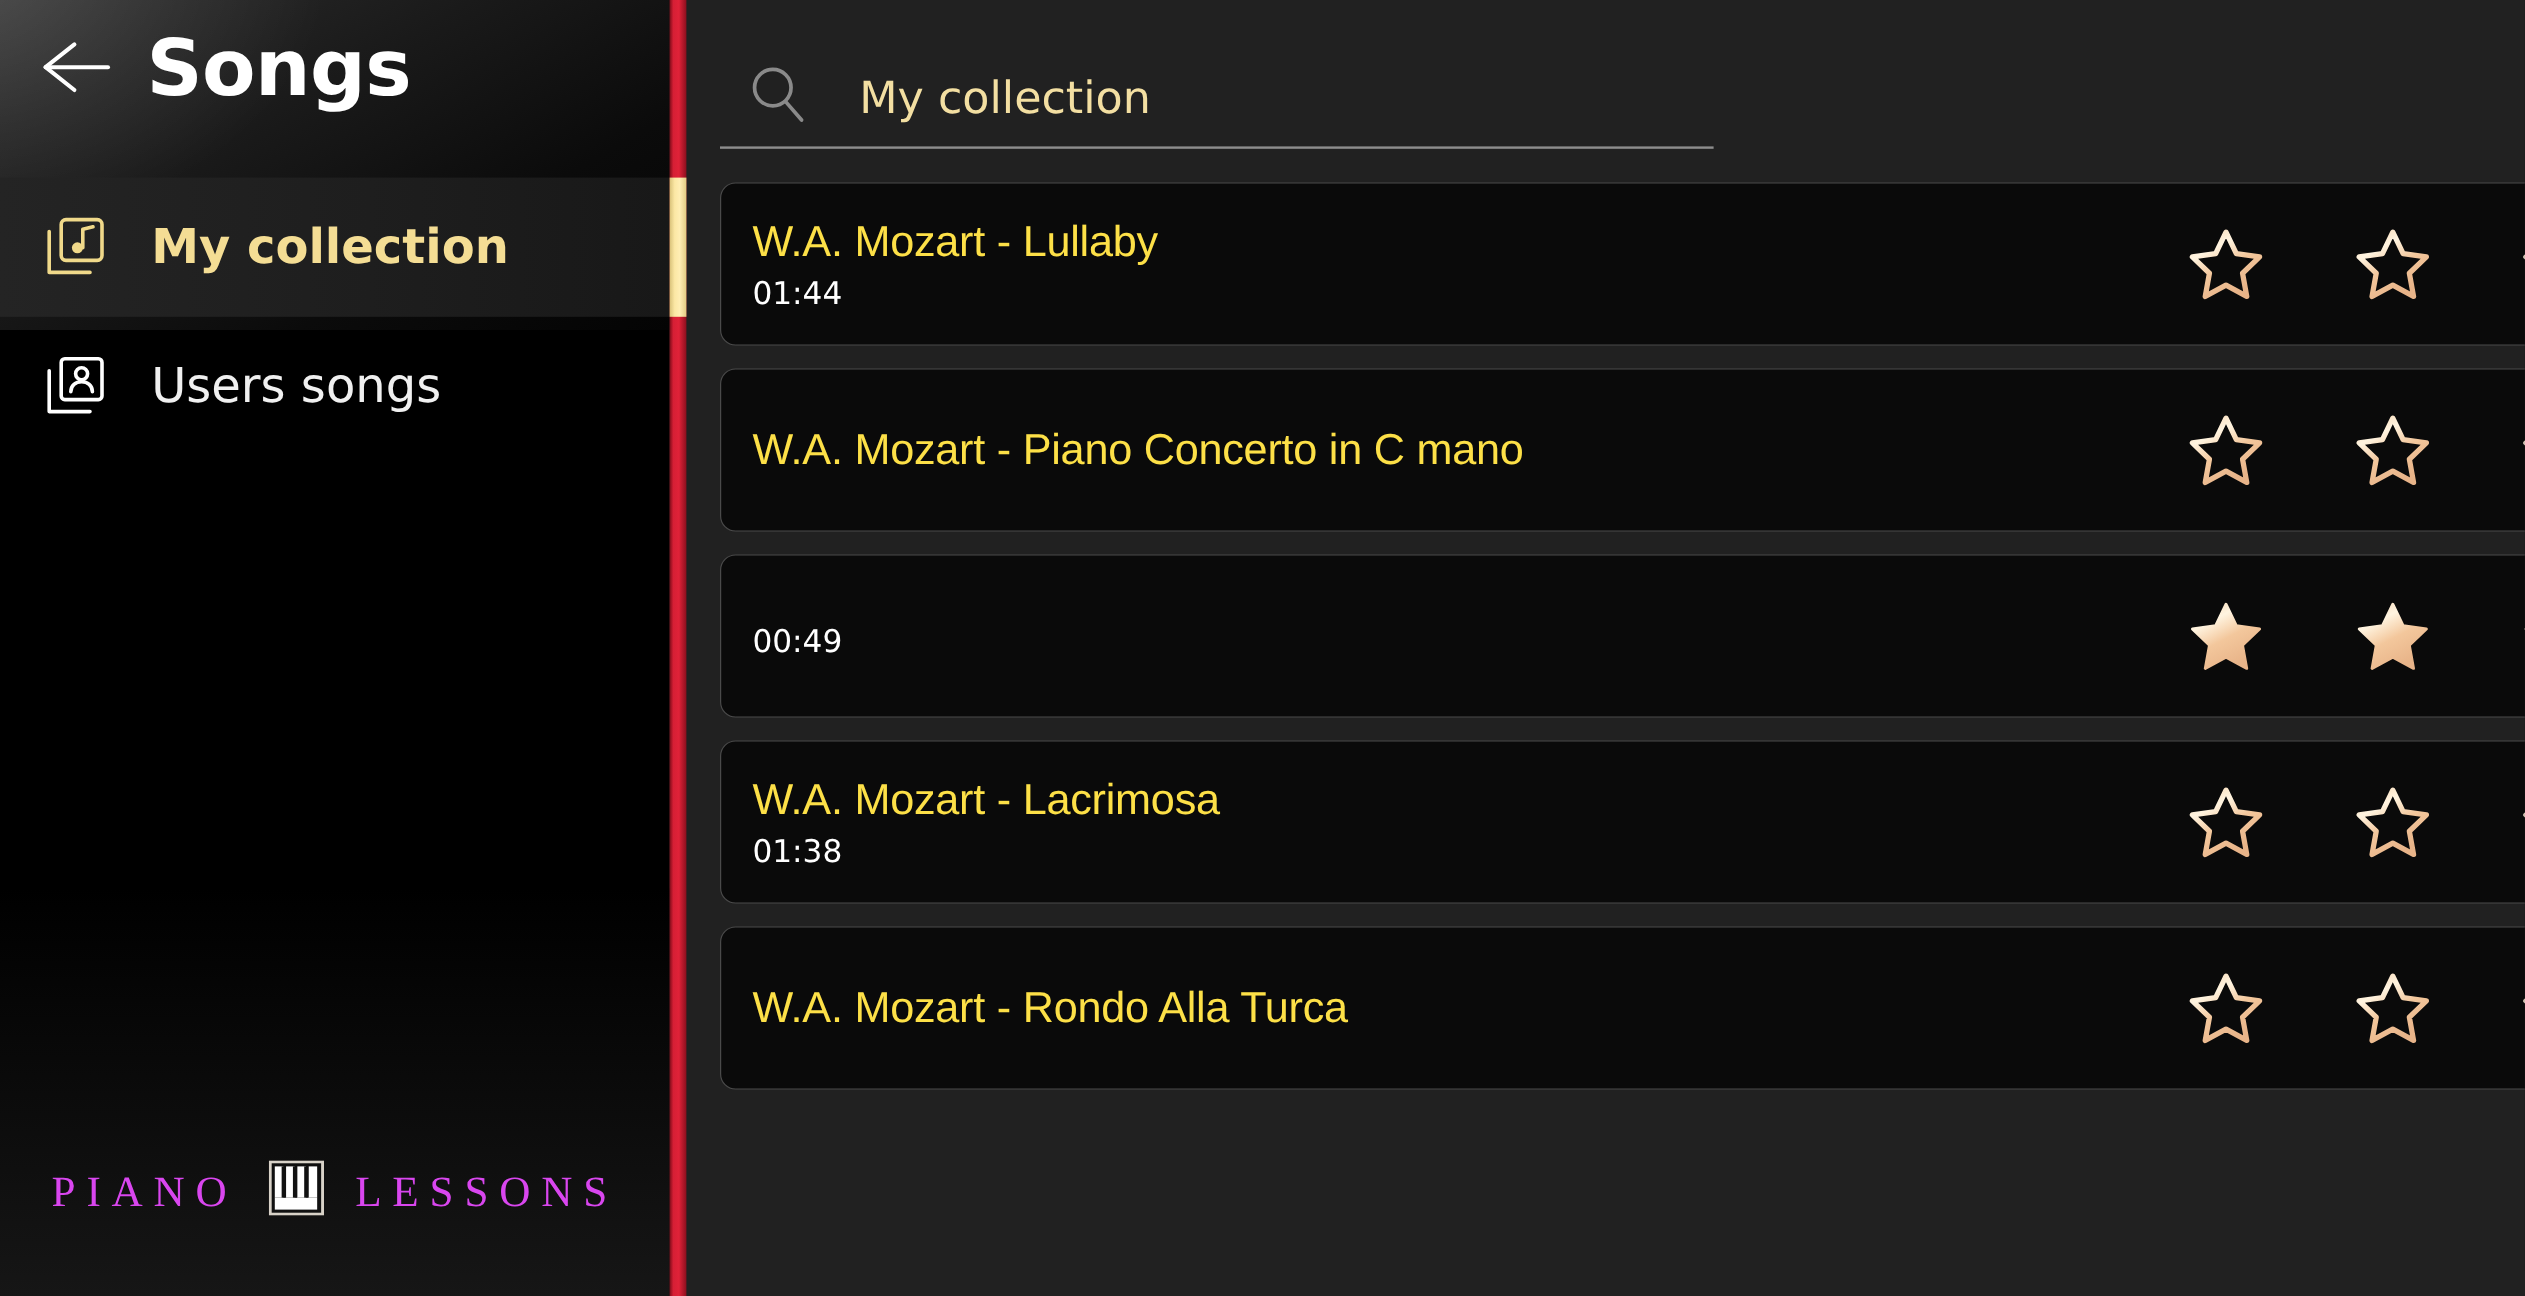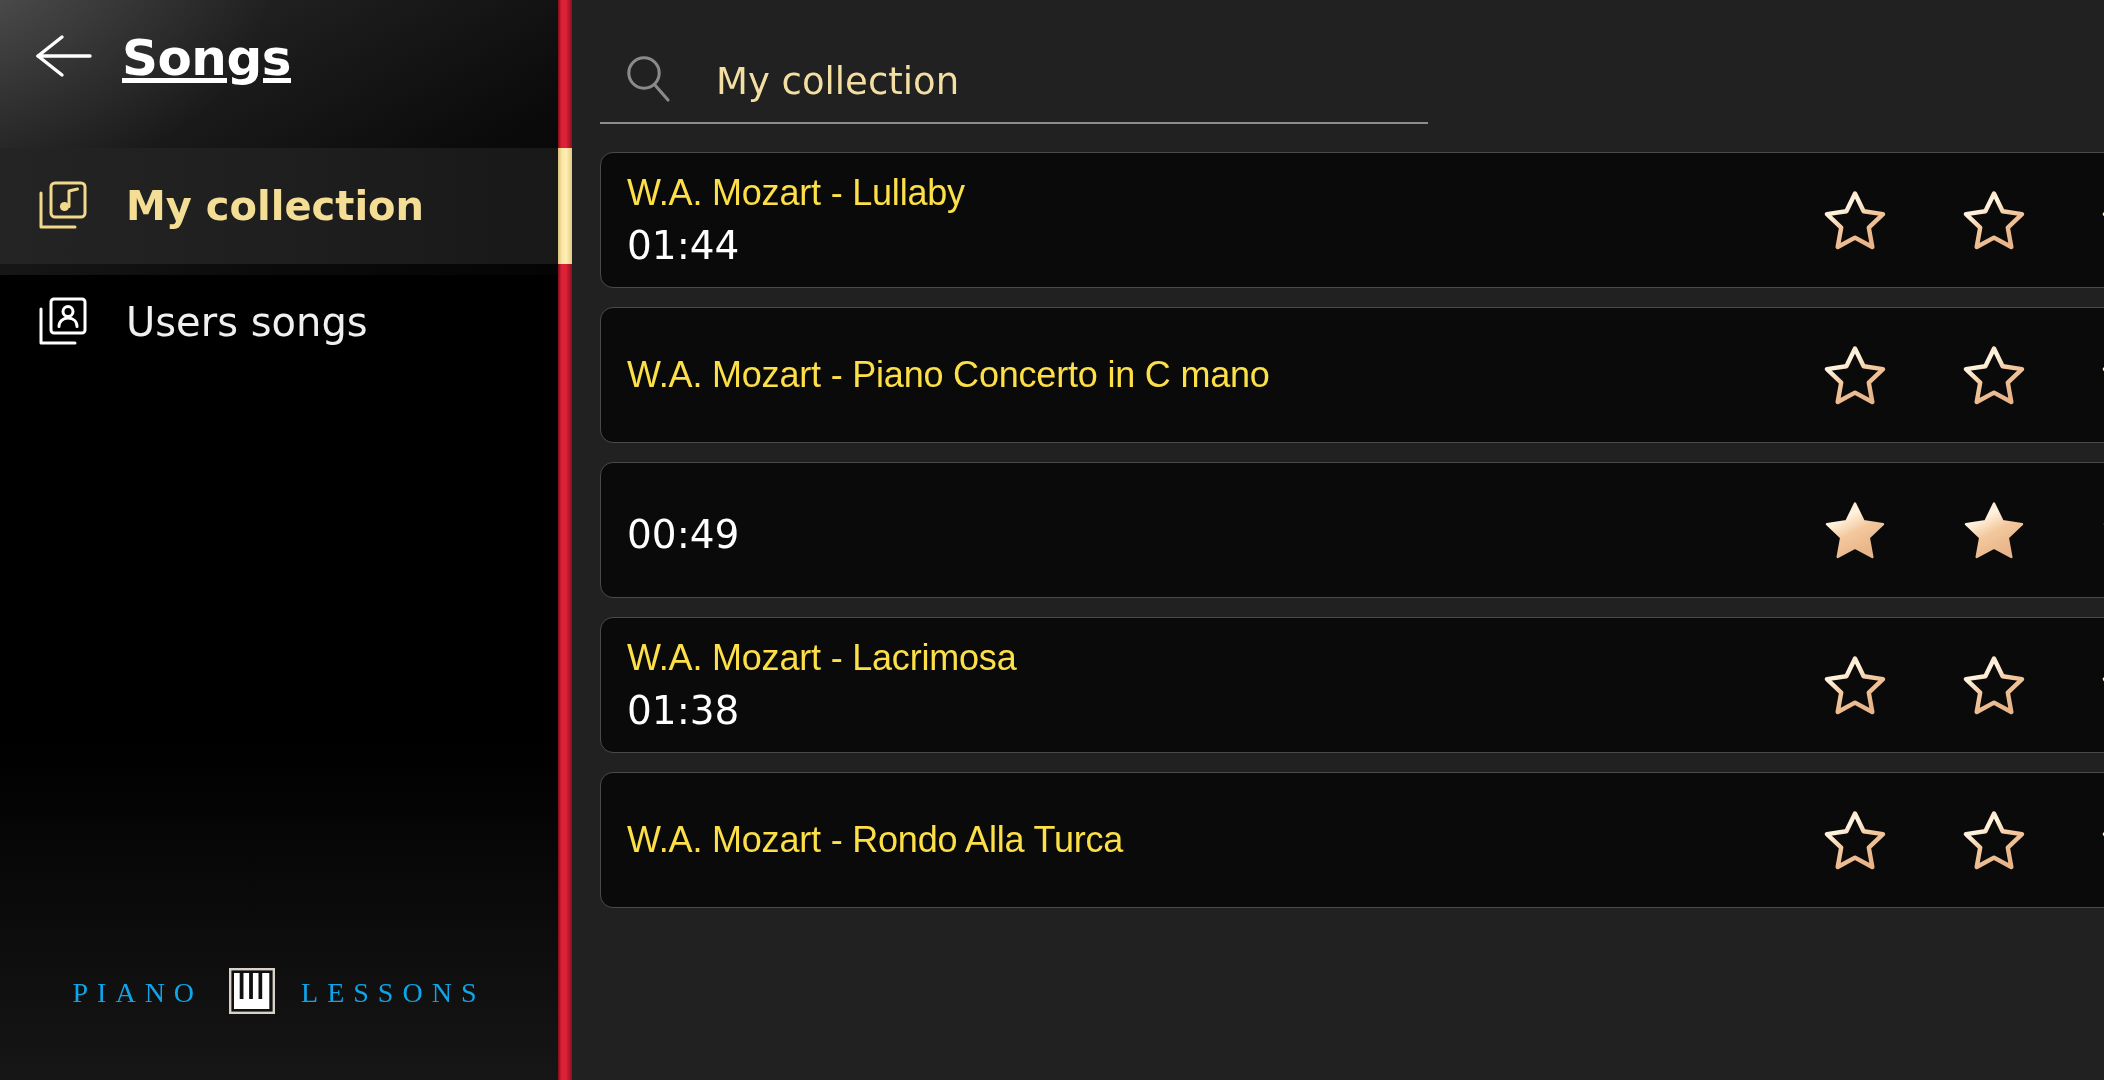--- a/index.html
+++ b/index.html
@@ -34,24 +34,23 @@
   .header {
     position:absolute; left:0; top:0; width:558px; height:115px;
     display:flex; align-items:center; z-index:4;
   }
   .back-btn {
     width:74px; height:74px; margin-left:26px;
     display:flex; align-items:center; justify-content:center;
     cursor:pointer; background:transparent; border:none;
   }
   .page-title {
-    color:#ffffff; font-size:50px; font-weight:bold;
+    color:#ffffff; font-size:65px; font-weight:bold;
     letter-spacing:-0.5px; margin-left:22px;
     font-family:"DejaVu Sans", sans-serif;
-    text-decoration:underline;
   }
 
   .nav { position:absolute; left:0; top:148px; width:558px; z-index:4; }
   .nav-item {
     position:relative;
     height:116px; display:flex; align-items:center;
     cursor:pointer;
   }
   .nav-item.active {
     background:linear-gradient(to right, #242424 0%, #1e1e1e 55%, #181818 100%);
@@ -69,22 +68,22 @@
   .nav-item:not(.active) .nav-label { color:#f0f0f0; font-weight:normal; }
 
   
   .brand {
     position:absolute; left:0; bottom:62px; width:558px;
     display:flex; align-items:center; justify-content:center;
     z-index:4; gap:26px;
   }
   .brand-word {
     font-family:"Liberation Serif", serif;
-    font-size:28px; letter-spacing:9px;
-    color:#0ea5e9;
+    font-size:36px; letter-spacing:9px;
+    color:#d946ef;
   }
   .brand-keys { display:block; }
 
   
   .rail {
     position:absolute; left:558px; top:0;
     width:14px; height:1080px;
     background:linear-gradient(to right,#7d0b18 0%, #d61f35 22%, #e02238 55%, #8c0f1e 100%);
     z-index:6;
   }
@@ -129,21 +128,21 @@
     border-radius:13px;
     display:flex; align-items:center;
     cursor:pointer;
   }
   .song-meta { margin-left:26px; flex:1 1 auto; }
   .song-title {
     color:#fde047; font-size:36px; line-height:1.16;
     font-family:Liberation Sans, sans-serif; letter-spacing:-0.2px;
   }
   .song-time {
-    color:#ffffff; font-size:39px; margin-top:9px;
+    color:#ffffff; font-size:26px; margin-top:9px;
     font-family:"DejaVu Sans", sans-serif;
   }
   .stars { display:flex; align-items:center; gap:77px; margin-right:49px; }
   .star { width:62px; height:62px; cursor:pointer; display:block; }
 </style>
 </head>
 <body>
 
 <div class="app">
 

